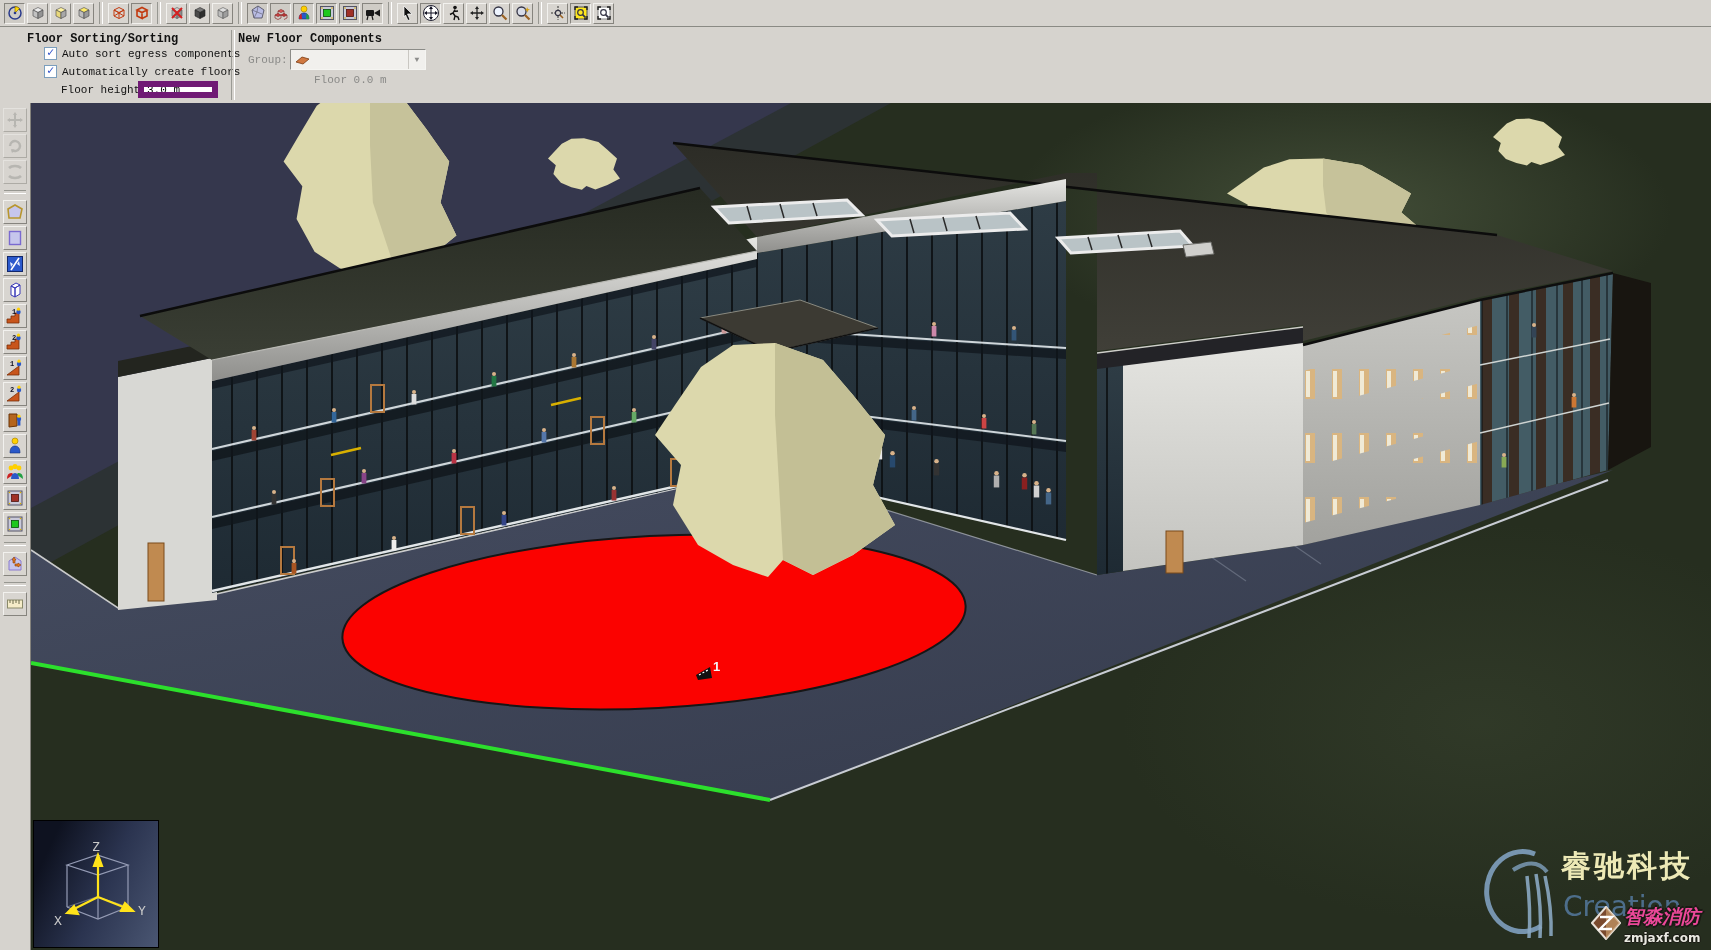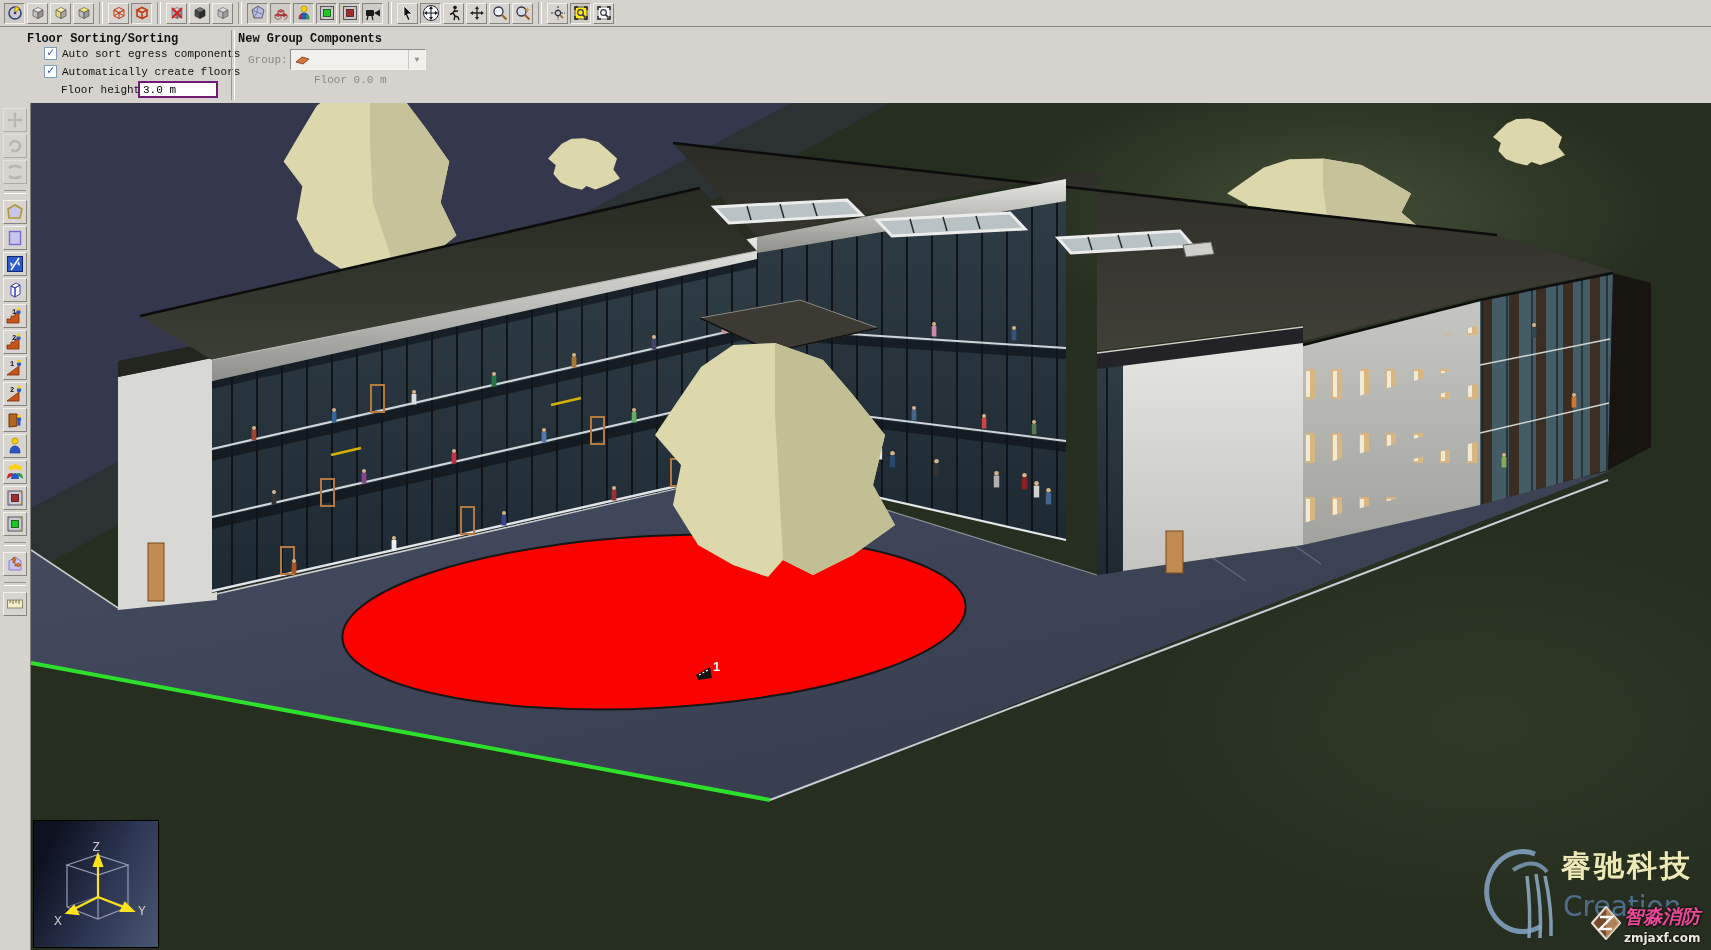--- a/index.html
+++ b/index.html
@@ -15,21 +15,21 @@
   .tsep{width:2px;height:22px;border-left:1px solid #979791;border-right:1px solid #fff;margin:0 4px;}
   .tbtn svg{display:block}
   
   #panel{position:absolute;left:0;top:27px;width:1711px;height:76px;background:#d6d3ce;
          border-bottom:1px solid #84827c;}
   .ptitle{position:absolute;font-weight:bold;font-size:12px;}
   .plabel{position:absolute;font-size:11px;}
   .pcheck{position:absolute;display:flex;align-items:center;gap:5px;font-size:11px;}
   .cbox{width:13px;height:13px;background:#fff;border:1px solid #7b9ebd;color:#3050c8;font-size:12px;
         font-weight:bold;line-height:11px;text-align:center;box-sizing:border-box;}
-  .pinput{position:absolute;width:80px;height:17px;border:2px solid #701a75;background:#fff;
+  .pinput{position:absolute;width:80px;height:17px;border:6px solid #701a75;background:#fff;
           font-family:inherit;font-size:11px;padding:0 3px;box-sizing:border-box;}
   .vsep{position:absolute;top:3px;bottom:3px;width:2px;border-left:1px solid #9a9a94;border-right:1px solid #fff;}
   .dropdown{position:absolute;width:136px;height:21px;background:#f1f0ed;border:1px solid;
             border-color:#8b8b87 #f5f5f2 #f5f5f2 #8b8b87;display:flex;align-items:center;
             padding-left:4px;box-sizing:border-box;color:#8a8a88;}
   .dropdown .dtext{flex:1;font-size:11px;margin-left:4px;margin-top:40px;}
   .darrow{width:16px;height:100%;display:flex;align-items:center;justify-content:center;
           color:#8d8d8b;font-size:8px;border-left:1px solid #c9c7c2;}
   
   #sidebar{position:absolute;left:0;top:103px;width:31px;height:847px;background:#d6d3ce;
@@ -243,21 +243,21 @@
       <div class="cbox">✓</div>
       <span>Auto sort egress components</span>
     </div>
     <div class="pcheck" style="left:44px;top:38px;">
       <div class="cbox">✓</div>
       <span>Automatically create floors</span>
     </div>
     <div class="plabel" style="left:61px;top:57px;">Floor height:</div>
     <input class="pinput" style="left: 138px; top: 54px;" value="3.0 m">
     <div class="vsep" style="left:231px;"></div>
-    <div class="ptitle" style="left:238px;top:5px;">New Group Components</div>
+    <div class="ptitle" style="left:238px;top:5px;">New Floor Components</div>
     <div class="plabel" style="left:248px;top:27px;color:#8a8a88;">Group:</div>
     <div class="dropdown" style="left:290px;top:22px;">
       <svg width="15" height="10">
           <path d="M1 7l6-5 7 2-6 5z" fill="#d07840" stroke="#7a3a10" stroke-width=".8"></path>
         </svg>
       <span class="dtext">Floor 0.0 m</span>
       <span class="darrow">▼</span>
     </div>
   </div>
 

